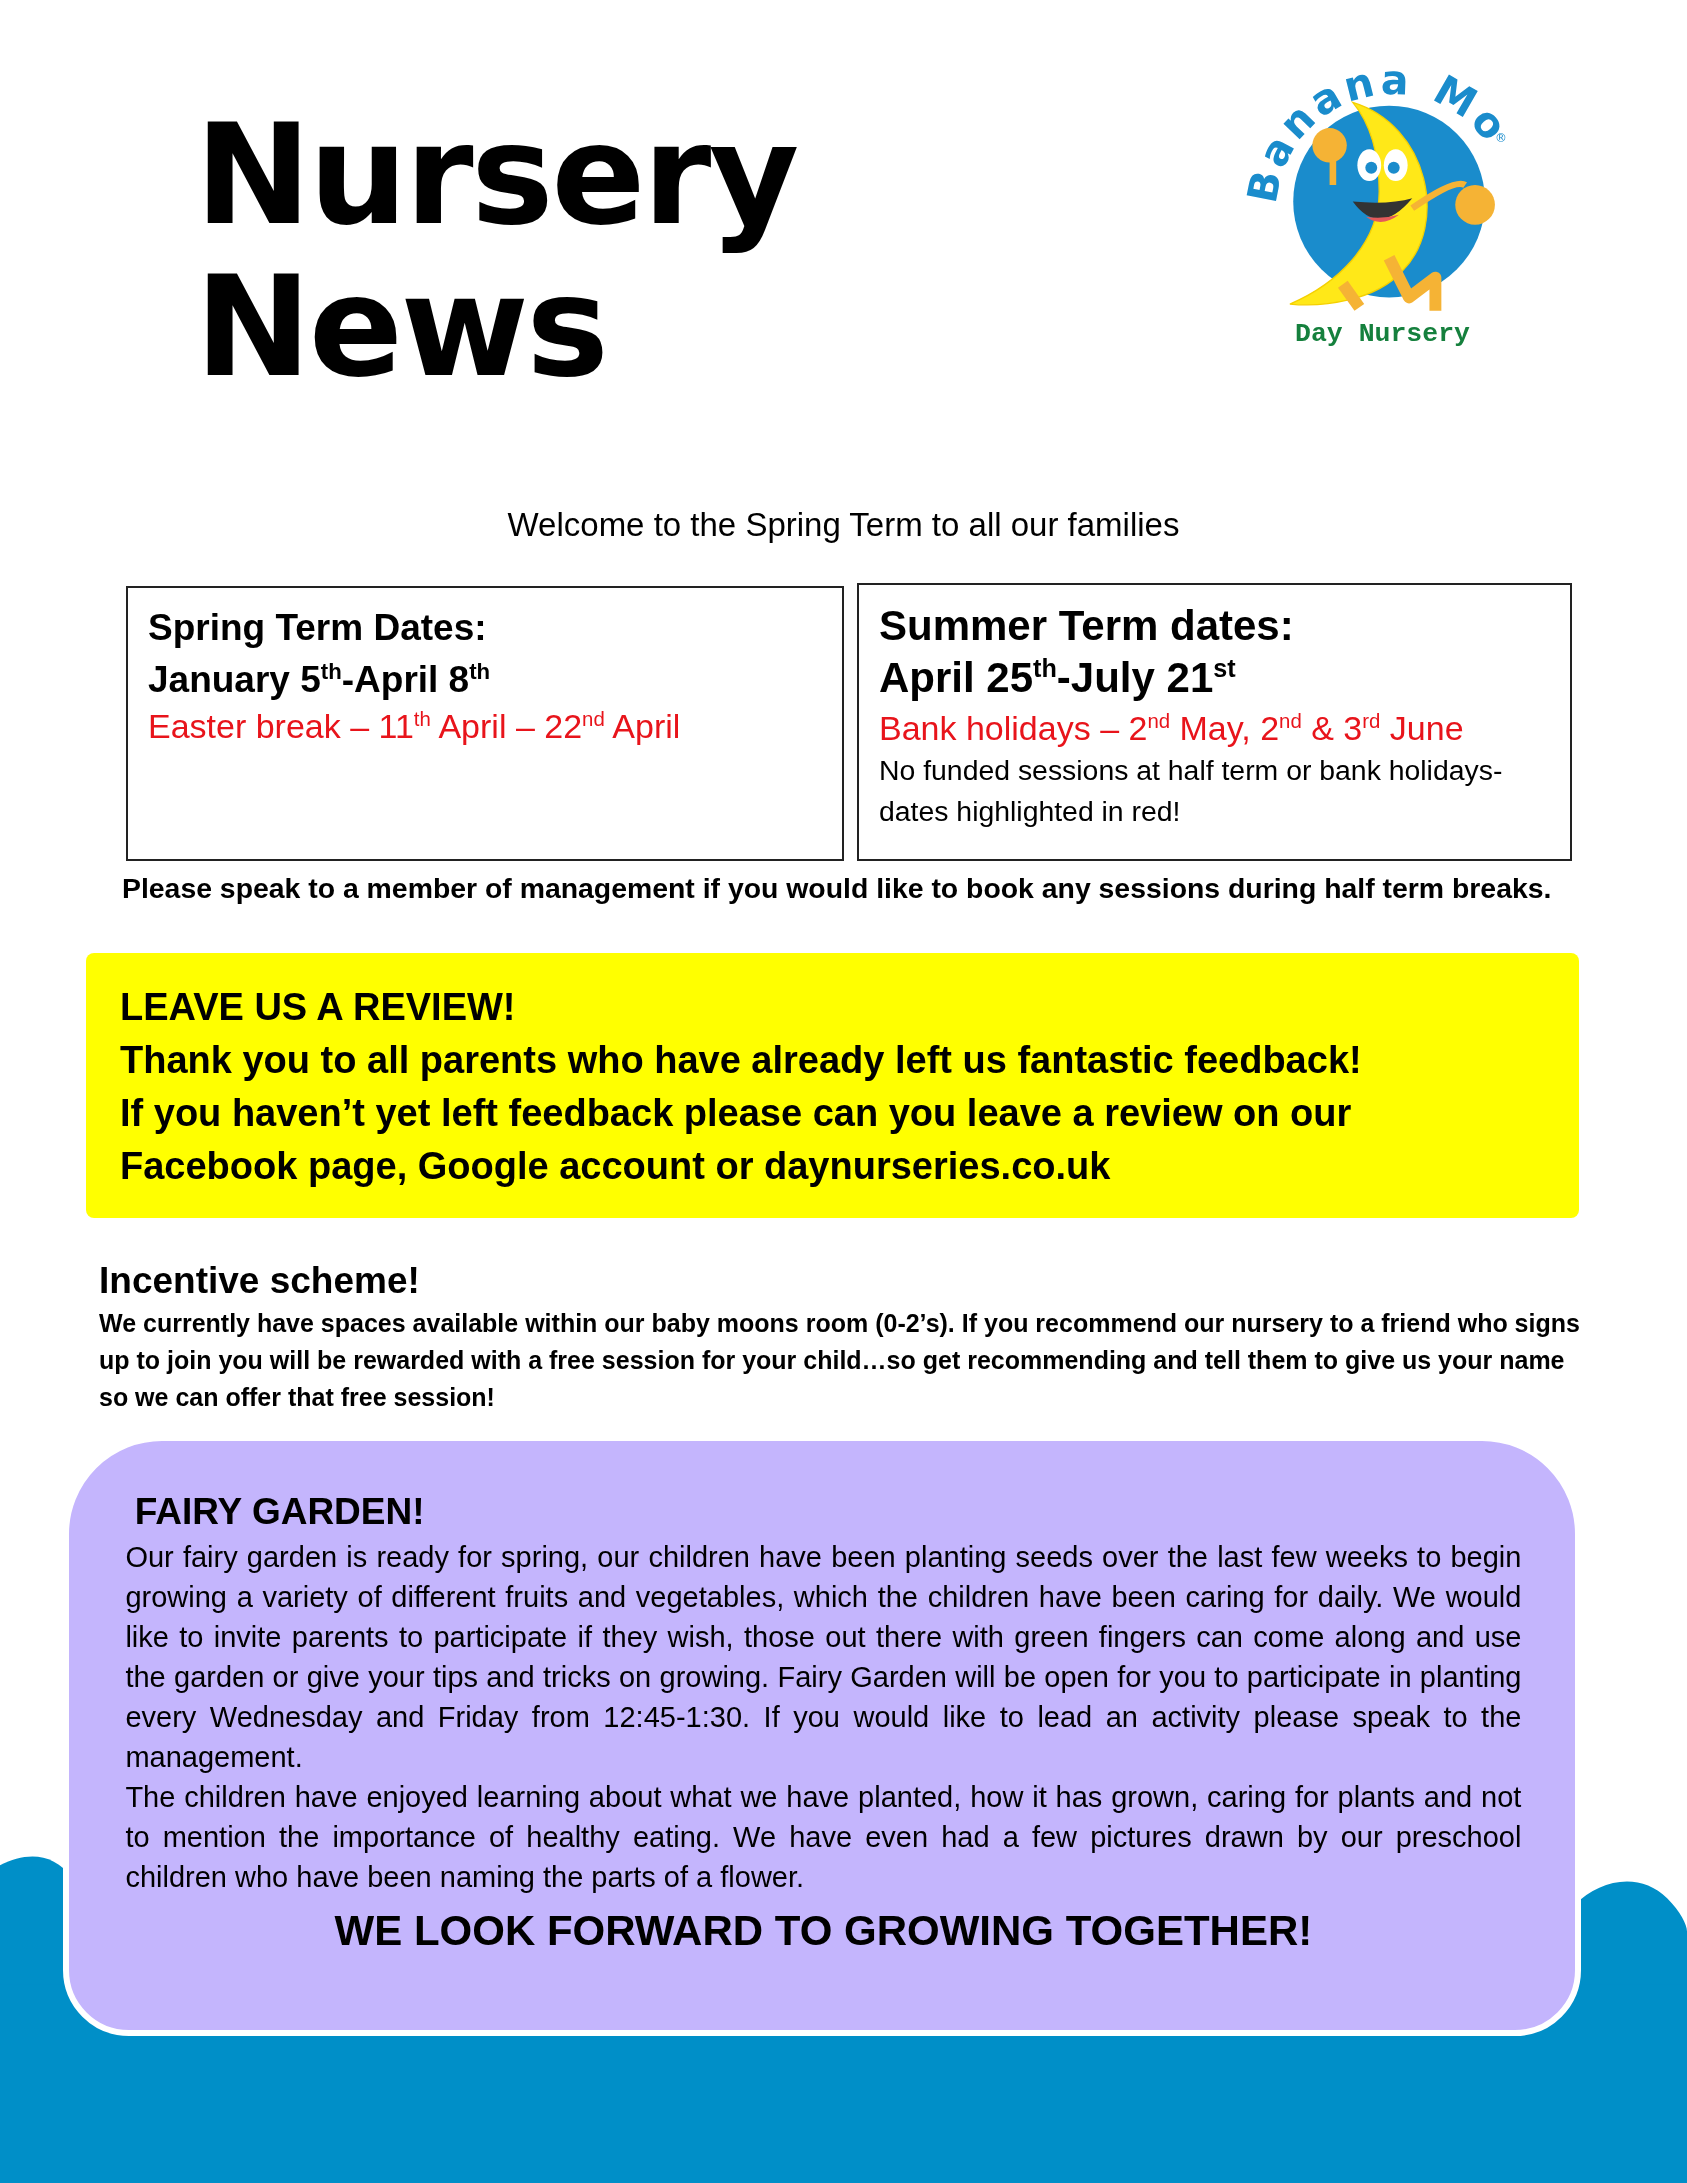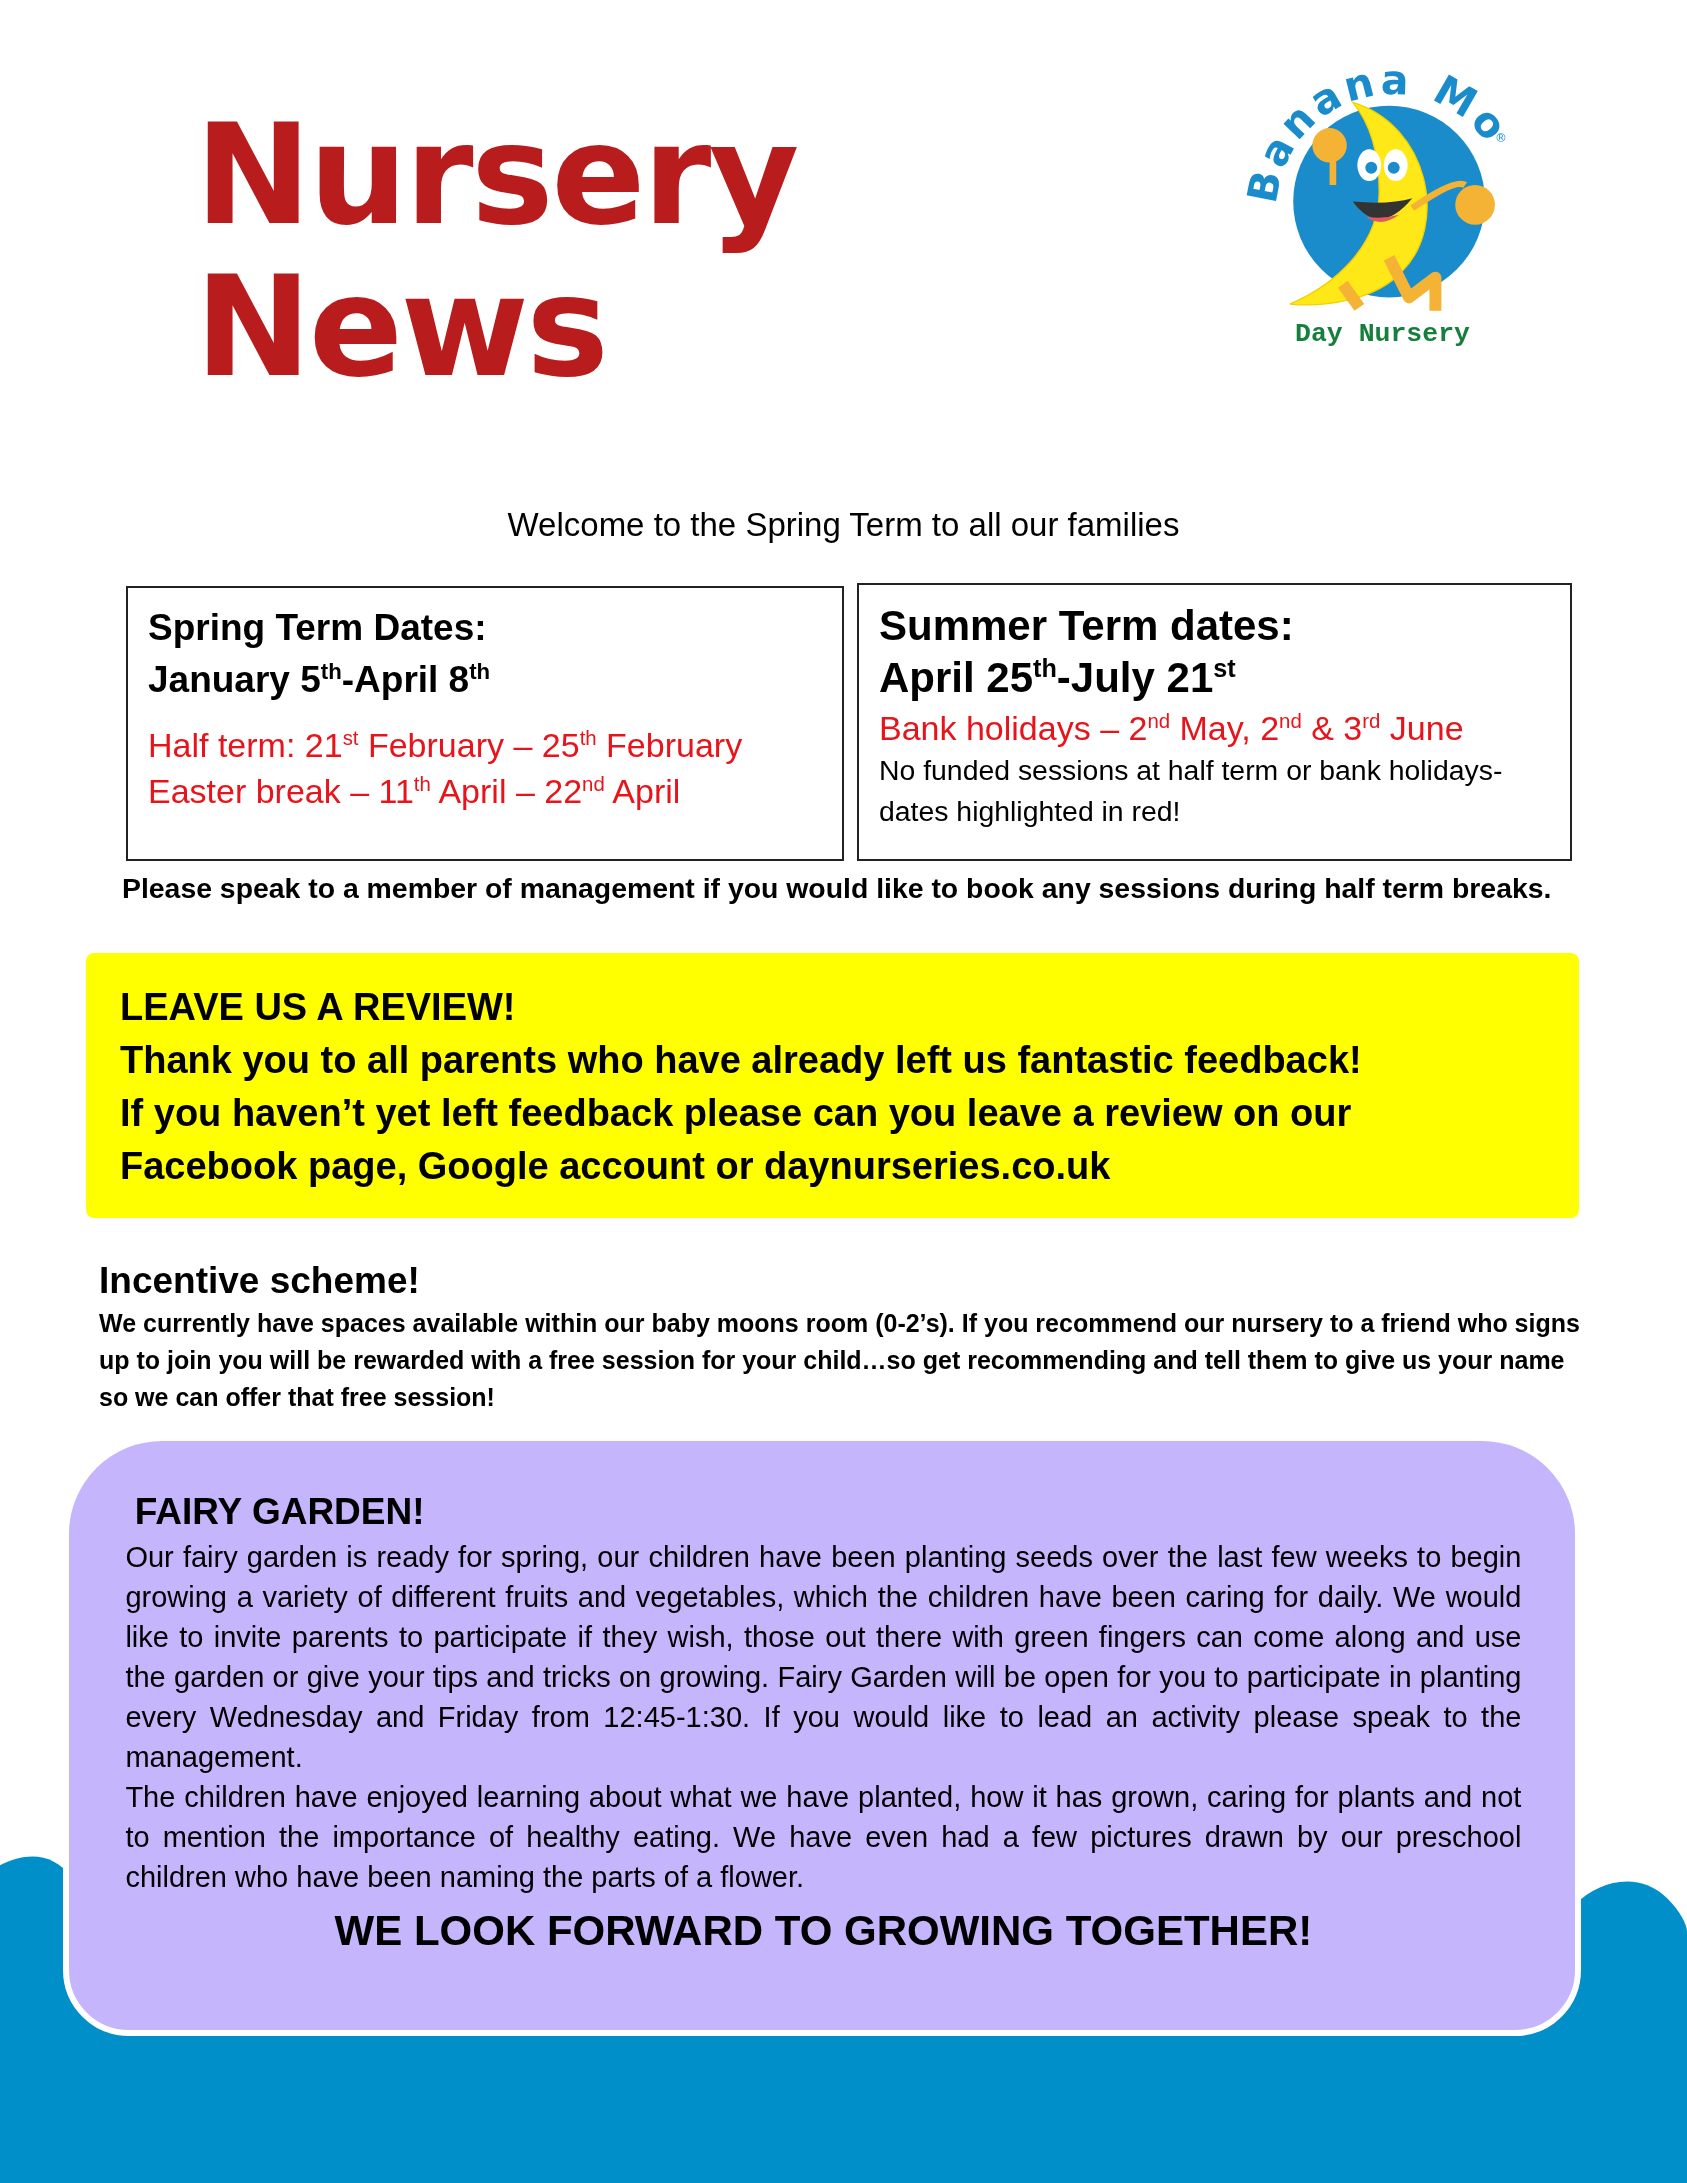--- a/index.html
+++ b/index.html
@@ -2,21 +2,21 @@
 <html style="font-size:10.6px"><head>
 <meta charset="utf-8">
 <style>
   html, body { margin:0; padding:0; }
   body { width:1687px; height:2183px; position:relative; background:#ffffff; overflow:hidden;
          font-family:"Liberation Sans", "DejaVu Sans", sans-serif; color:#000; }
   .abs { position:absolute; }
 
   
   .title { left:195px; top:99px; font-family:"DejaVu Sans", sans-serif; font-weight:bold;
-           color:#b91c1c; font-size:139px; line-height:152px; letter-spacing:-2.6px; }
+           color:#000000; font-size:139px; line-height:152px; letter-spacing:-2.6px; }
 
   
   .logo { left:1237px; top:46px; width:291px; height:318px; }
   .logo-sub { position:absolute; left:0; width:291px; top:273px; text-align:center;
               font-family:Liberation Mono, monospace; font-weight:bold; font-size:26.5px; color:#15803d; }
 
   .welcome { left:0; width:1687px; top:506px; text-align:center; font-size:33px; }
 
   .box { border:2px solid #222; background:#fff; box-sizing:border-box; }
   .spring { left:126px; top:586px; width:718px; height:275px; padding:17px 20px; }
@@ -90,21 +90,20 @@
     <path d="M 160 360 L 185 395" stroke="#f5b335" stroke-width="18" fill="none"></path>
   </svg>
   <div class="logo-sub">Day Nursery</div>
 </div>
 
 <div class="abs welcome">Welcome to the Spring Term to all our families</div>
 
 <div class="abs box spring">
   <h2>Spring Term Dates:</h2>
   <div class="dates"><span>January 5</span><sup>th</sup><span>-April 8</span><sup>th</sup></div>
-  <div class="red first"><span>Half term: 21</span><sup>st</sup><span> February – 25</span><sup>th</sup><span> February</span></div>
   <div class="red"><span>Easter break – 11</span><sup>th</sup><span> April – 22</span><sup>nd</sup><span> April</span></div>
 </div>
 
 <div class="abs box summer">
   <h2>Summer Term dates:</h2>
   <div class="dates"><span>April 25</span><sup>th</sup><span>-July 21</span><sup>st</sup></div>
   <div class="red"><span>Bank holidays – 2</span><sup>nd</sup><span> May, 2</span><sup>nd</sup><span> &amp; 3</span><sup>rd</sup><span> June</span></div>
   <div class="note">No funded sessions at half term or bank holidays-</div>
   <div class="note">dates highlighted in red!</div>
 </div>

